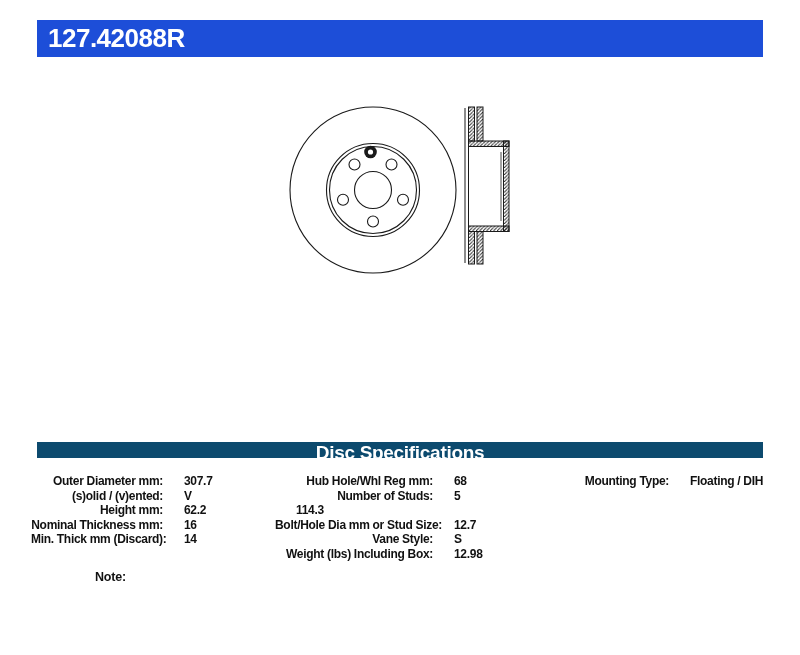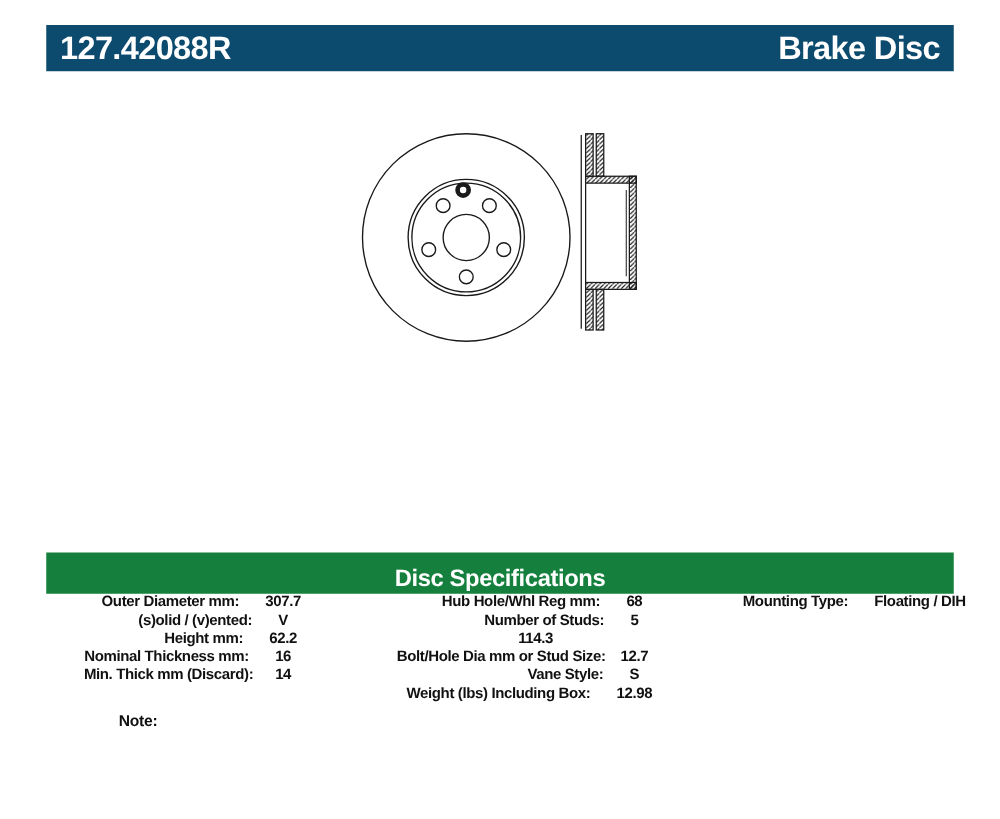--- a/index.html
+++ b/index.html
@@ -11,21 +11,21 @@
     font-family: "Liberation Sans", sans-serif;
     color: #111;
     overflow: hidden;
   }
 
   
   .header-bar {
     position: absolute;
     left: 37px; top: 20px;
     width: 726px; height: 37px;
-    background: #0c4a6e;
+    background: #1d4ed8;
     display: flex;
     justify-content: space-between;
     align-items: center;
     box-sizing: border-box;
     padding: 0 11px;
   }
   .header-bar .part-number,
   .header-bar .product-name {
     color: #ffffff;
     font-weight: bold;
@@ -38,25 +38,25 @@
   .drawing-svg {
     position: absolute;
     left: 270px; top: 95px;
     width: 260px; height: 190px;
   }
 
   
   .specs-title-bar {
     position: absolute;
     left: 37px; top: 442px;
-    width: 726px; height: 33px;
-    background: #15803d;
+    width: 726px; height: 16px;
+    background: #0c4a6e;
     display: flex;
     justify-content: center;
-    align-items: flex-end;
+    align-items: flex-start;
   }
   .specs-title-bar .specs-title {
     color: #ffffff;
     font-weight: bold;
     font-size: 19px;
     letter-spacing: -0.3px;
   }
 
   
   .spec-col {
@@ -64,21 +64,21 @@
     top: 474px;
     font-size: 12px;
     font-weight: bold;
     letter-spacing: -0.3px;
     line-height: 14.6px;
     white-space: nowrap;
   }
   .spec-col-left   { left: 31px;  width: 238px; }
   .spec-col-center { left: 275px; width: 286px; }
   .spec-col-right  { left: 584px; width: 198px; }
-  .spec-row { display: flex; justify-content: center; }
+  .spec-row { display: flex; }
   .spec-label { display: inline-block; text-align: right; flex: none; }
   .spec-col-left   .spec-label { width: 132px; }
   .spec-col-center .spec-label { width: 158px; }
   .spec-col-right  .spec-label { width: 85px; }
   .spec-value { margin-left: 21px; text-align: left; }
 
   
   .note-label {
     position: absolute;
     left: 95px; top: 570px;
@@ -88,21 +88,20 @@
     text-align: right;
   }
 </style>
 </head>
 <body>
 
 <div class="page">
 
   <div class="header-bar">
     <span class="part-number">127.42088R</span>
-    <span class="product-name">Brake Disc</span>
   </div>
 
   <svg class="drawing-svg" viewBox="270 95 260 190" xmlns="http://www.w3.org/2000/svg">
     <defs>
       <pattern id="hatch" patternUnits="userSpaceOnUse" width="3.5" height="3.5">
         <path d="M0,3.5 L3.5,0" stroke="#1a1a1a" stroke-width="0.9" fill="none"></path>
       </pattern>
     </defs>
 
     <g fill="none" stroke="#1a1a1a" stroke-width="1.1">

